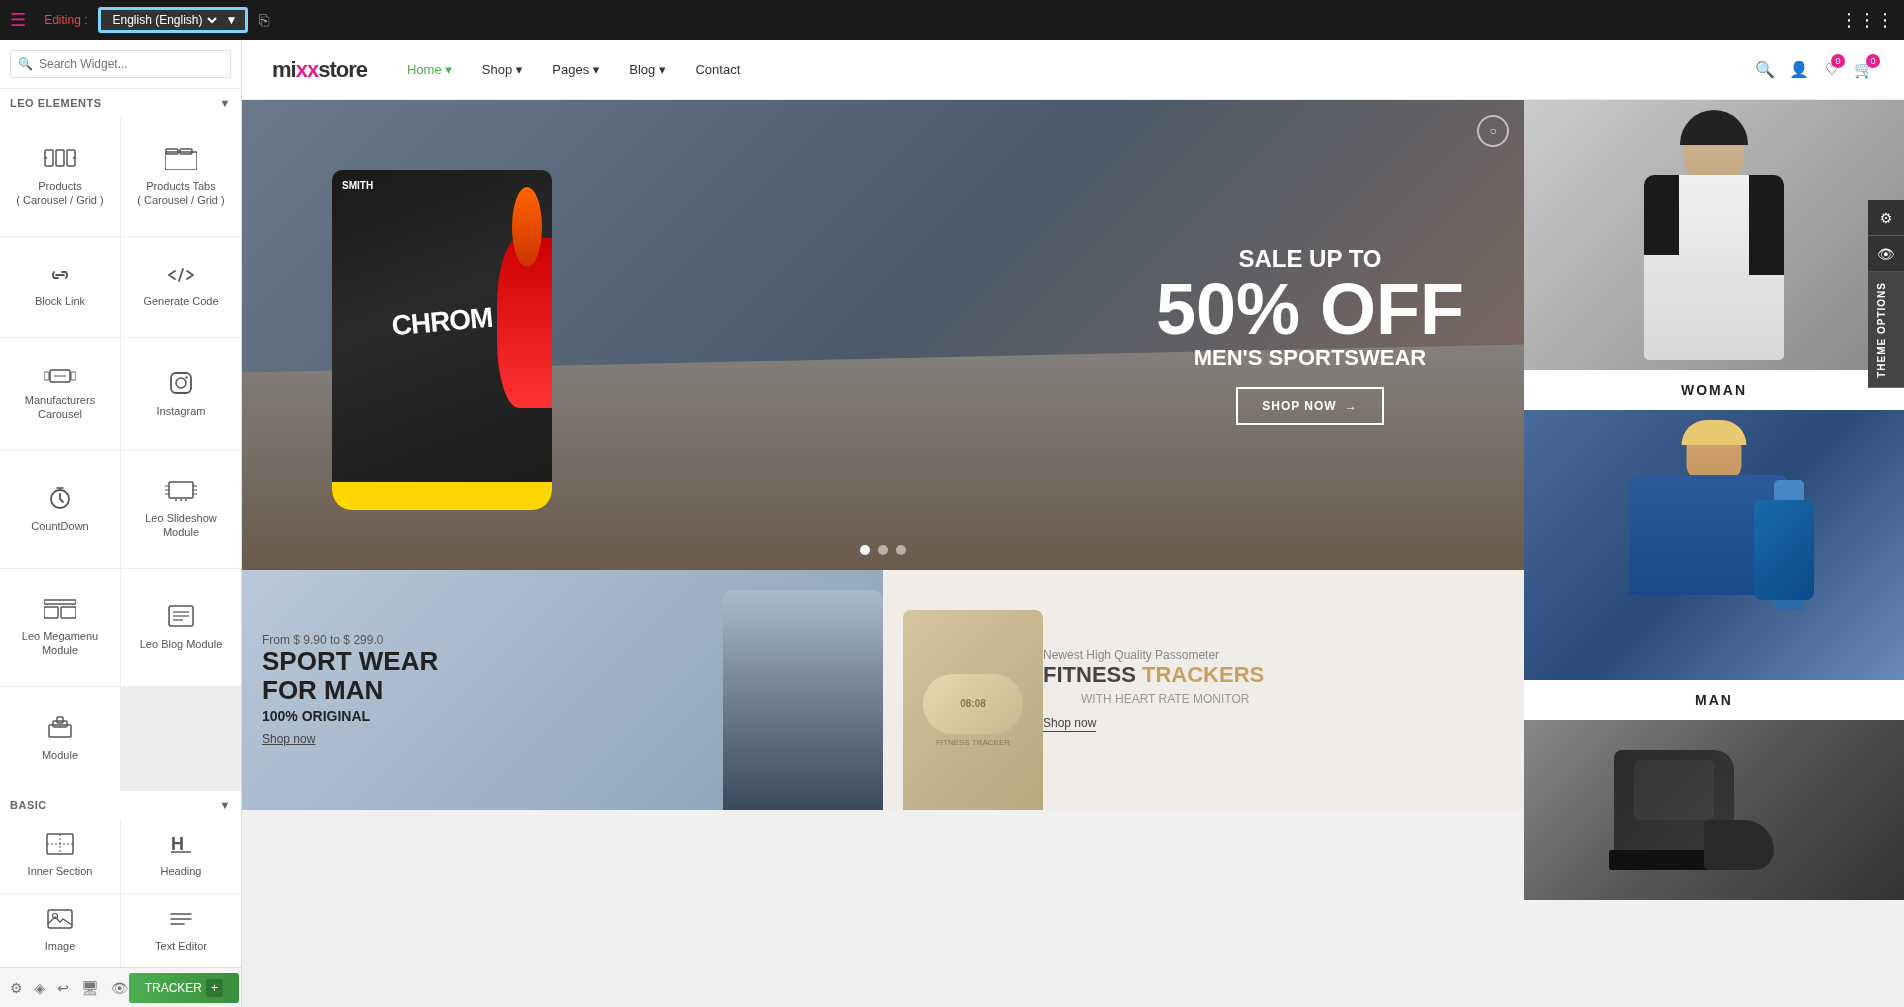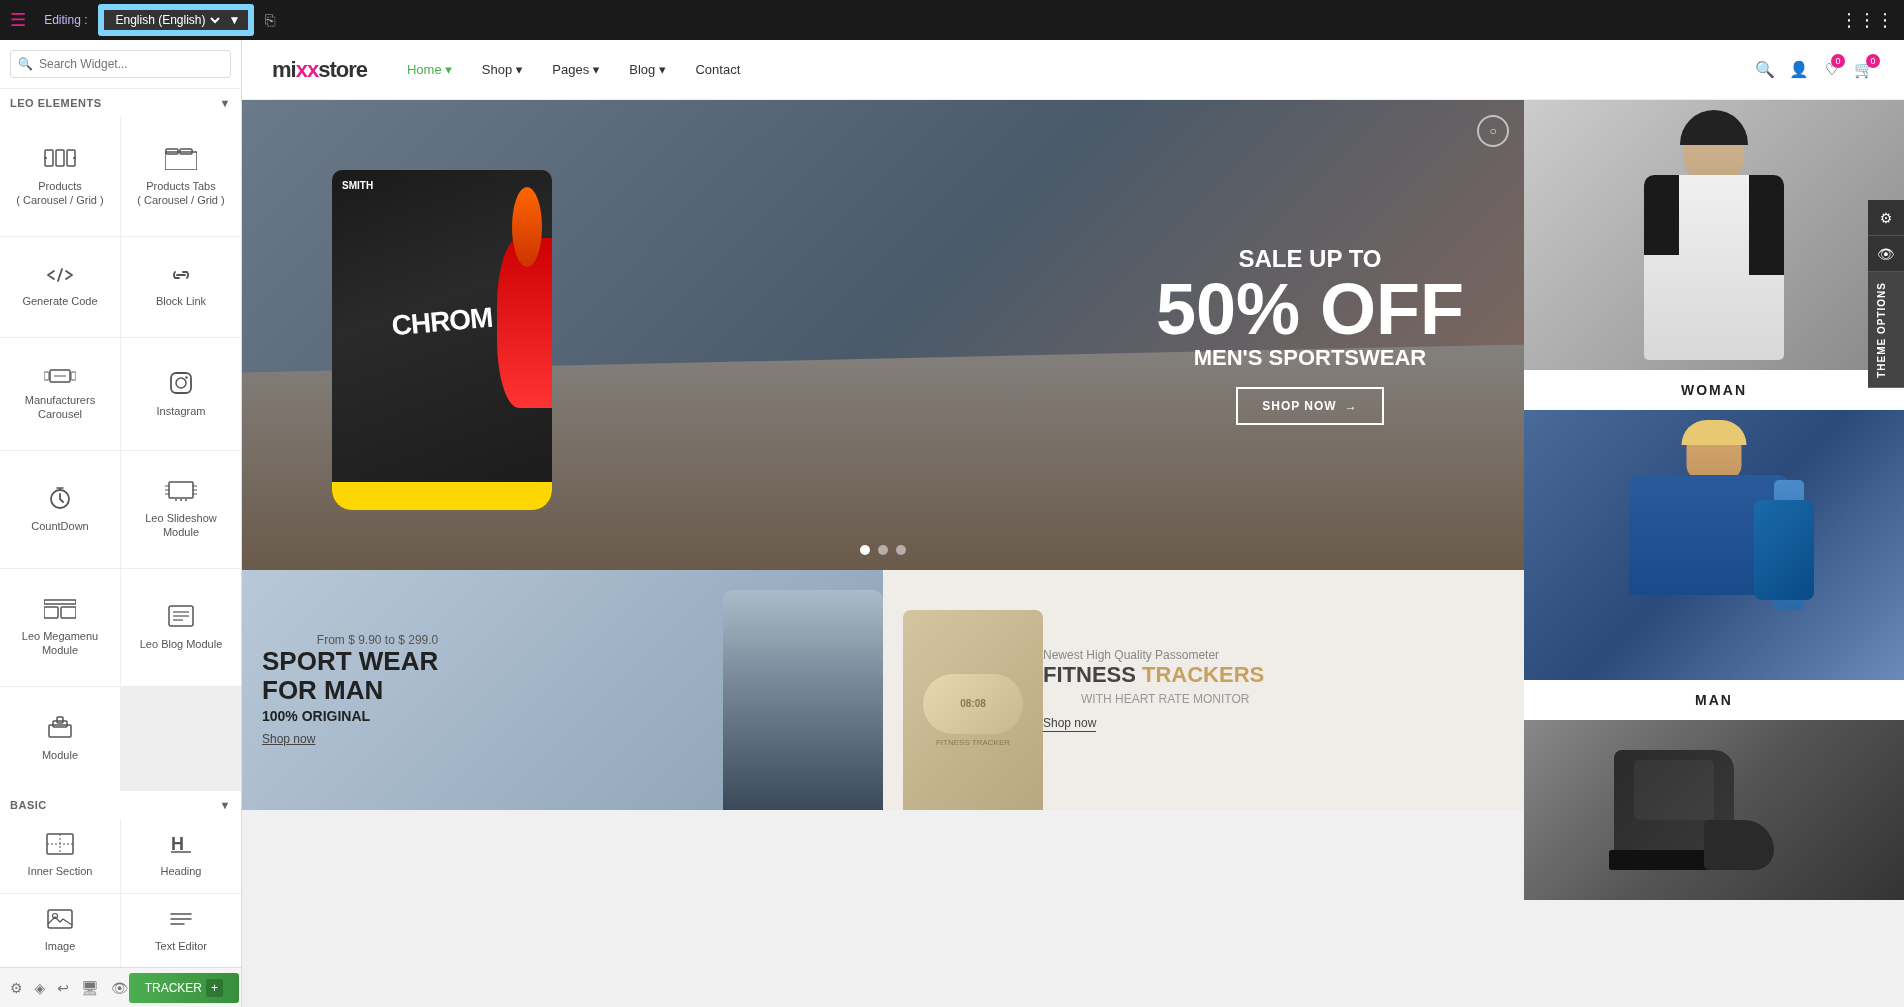--- a/index.html
+++ b/index.html
@@ -10,24 +10,24 @@
       height: 40px;
       background: #1a1a1a;
       display: flex;
       align-items: center;
       padding: 0 10px;
       gap: 10px;
       flex-shrink: 0;
     }
     .top-bar-hamburger { color: #e91e8c; font-size: 18px; cursor: pointer; }
     .top-bar-grid { color: #fff; font-size: 18px; cursor: pointer; margin-left: auto; }
-    .top-bar-label { color: #c4b5fd; font-size: 12px; margin-left: 8px; }
+    .top-bar-label { color: #ef4444; font-size: 12px; margin-left: 8px; }
     .top-bar-editing {
       display: flex; align-items: center; gap: 6px;
-      background: #333; border: 6px solid #7dd3fc; border-radius: 3px;
+      background: #333; border: 3px solid #7dd3fc; border-radius: 3px;
       padding: 2px 8px; color: #fff; font-size: 12px; cursor: pointer;
     }
     .top-bar-editing select { background: transparent; border: none; color: #fff; font-size: 12px; outline: none; cursor: pointer; }
     .top-bar-copy-icon { color: #aaa; font-size: 14px; cursor: pointer; }
 
     
     .main-layout {
       display: flex;
       flex: 1;
       overflow: hidden;
@@ -253,21 +253,21 @@
     }
     .banner-left {
       background: linear-gradient(135deg, #b8c8d8 0%, #8aa0b5 100%);
       position: relative;
       overflow: hidden;
       display: flex;
       align-items: center;
       padding: 20px;
     }
     .banner-left-text { z-index: 2; }
-    .banner-from { font-size: 12px; color: #555; text-align: right; }
+    .banner-from { font-size: 12px; color: #555; }
     .banner-title { font-size: 26px; font-weight: 900; color: #222; text-transform: uppercase; line-height: 1.1; }
     .banner-subtitle { font-size: 14px; font-weight: bold; color: #222; margin-top: 4px; }
     .banner-shop-btn { 
       display: inline-block; margin-top: 8px;
       font-size: 12px; color: #444; cursor: pointer;
       text-decoration: underline;
     }
     .banner-person {
       position: absolute;
       right: 0; bottom: 0;
@@ -457,33 +457,33 @@
             <rect x="1" y="3" width="12" height="5" rx="1" stroke="#555" stroke-width="1.5" fill="none"></rect>
             <rect x="15" y="3" width="12" height="5" rx="1" stroke="#555" stroke-width="1.5" fill="none"></rect>
           </svg>
         </div>
         <span class="item-label">Products Tabs<br>( Carousel / Grid )</span>
       </div>
 
       <div class="sidebar-item">
         <div class="item-icon">
           <svg width="28" height="20" viewBox="0 0 28 20" fill="none">
+            <path d="M10 10h8M8 7a5 5 0 0 0 0 6h4M20 13a5 5 0 0 0 0-6h-4" stroke="#555" stroke-width="1.8" stroke-linecap="round"></path>
+          </svg>
+        </div>
+        <span class="item-label">Block Link</span>
+      </div>
+
+      <div class="sidebar-item">
+        <div class="item-icon">
+          <svg width="28" height="20" viewBox="0 0 28 20" fill="none">
             <path d="M8 6L2 10L8 14M20 6L26 10L20 14M16 4L12 16" stroke="#555" stroke-width="1.8" stroke-linecap="round" stroke-linejoin="round"></path>
           </svg>
         </div>
         <span class="item-label">Generate Code</span>
-      </div>
-
-      <div class="sidebar-item">
-        <div class="item-icon">
-          <svg width="28" height="20" viewBox="0 0 28 20" fill="none">
-            <path d="M10 10h8M8 7a5 5 0 0 0 0 6h4M20 13a5 5 0 0 0 0-6h-4" stroke="#555" stroke-width="1.8" stroke-linecap="round"></path>
-          </svg>
-        </div>
-        <span class="item-label">Block Link</span>
       </div>
 
 
       <div class="sidebar-item">
         <div class="item-icon">
           <svg width="32" height="16" viewBox="0 0 32 16" fill="none">
             <rect x="6" y="2" width="20" height="12" rx="1" stroke="#555" stroke-width="1.5" fill="none"></rect>
             <rect x="0" y="4" width="5" height="8" rx="1" stroke="#555" stroke-width="1" fill="none"></rect>
             <rect x="27" y="4" width="5" height="8" rx="1" stroke="#555" stroke-width="1" fill="none"></rect>
             <line x1="10" y1="8" x2="22" y2="8" stroke="#555" stroke-width="1"></line>

